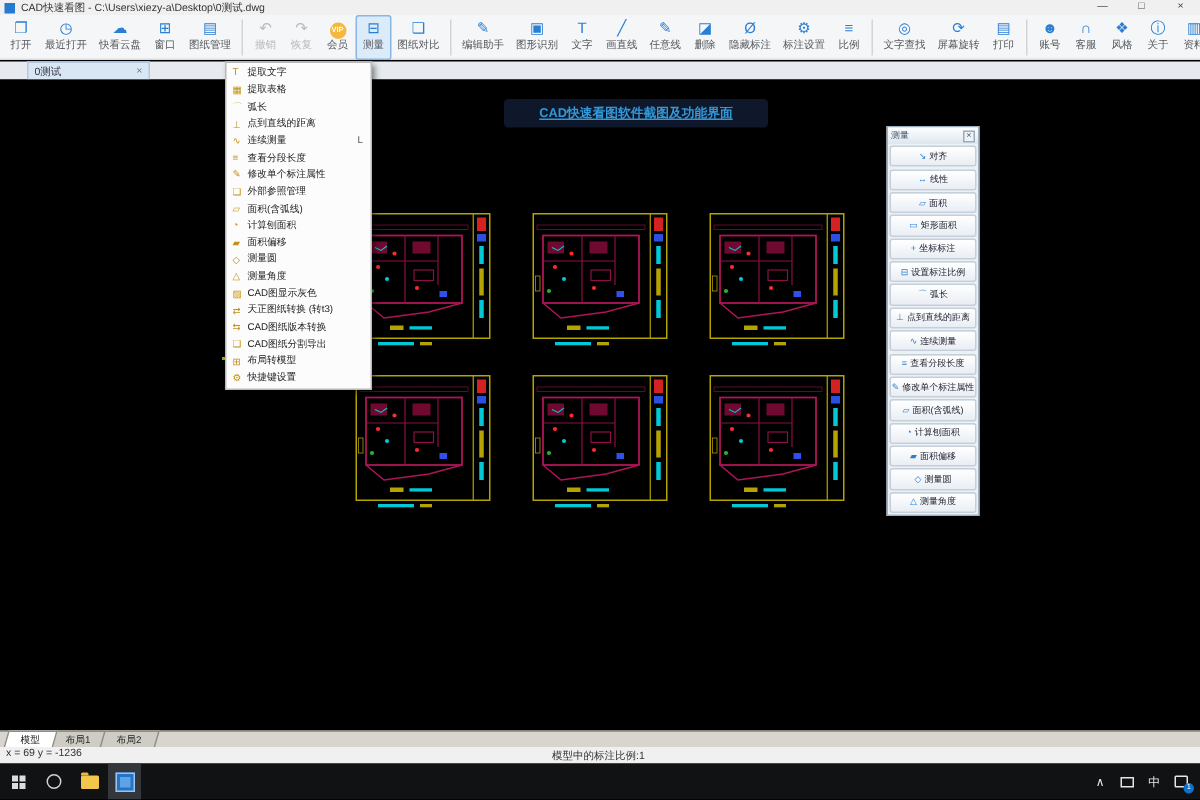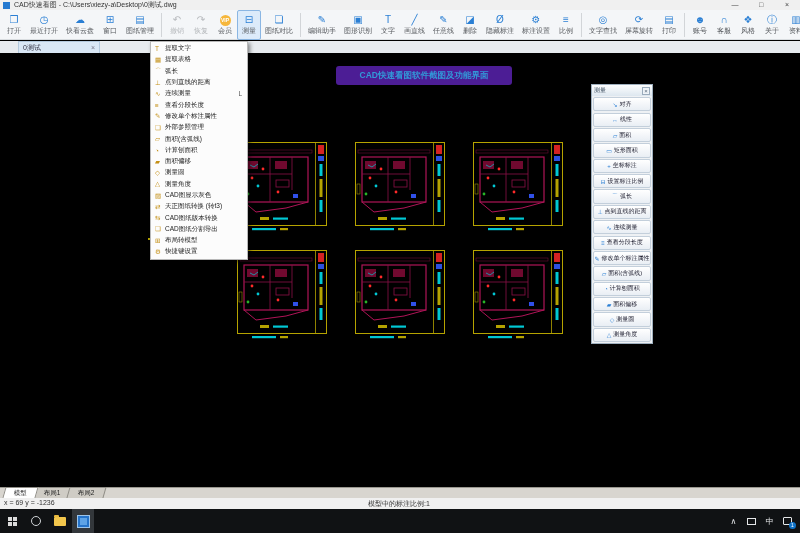--- a/index.html
+++ b/index.html
@@ -25,23 +25,23 @@
   .tb-label{font-size:7px;line-height:9px;color:#55585c;white-space:nowrap;}
   .tb-item.disabled .tb-glyph,.tb-item.disabled .tb-label{color:#b7babd;}
   
   .doctabs{position:absolute;left:0;top:41px;width:800px;height:12px;background:#e7ebef;}
   .doctab{position:absolute;left:18px;top:0;width:82px;height:12px;background:#d9e7f5;
           border:1px solid #b4c9dd;border-bottom:none;display:flex;align-items:center;
           font-size:7px;color:#334;padding:0 4px;box-sizing:border-box;}
   .doctab-close{margin-left:auto;color:#778;font-size:7px;}
   
   .canvas{position:absolute;left:0;top:53px;width:800px;height:434px;background:#000;overflow:hidden;}
-  .watermark{position:absolute;left:336px;top:13px;width:176px;height:19px;background:#4c1d95;
+  .watermark{position:absolute;left:336px;top:13px;width:176px;height:19px;background:#0f172a;
              border-radius:3px;display:flex;align-items:center;justify-content:center;
-             font-size:8.5px;font-weight:bold;color:#3298d8;}
+             font-size:8.5px;font-weight:bold;color:#3298d8;text-decoration:underline;}
   .viewport{position:absolute;}
   .stray-dash{position:absolute;background:#b5a300;}
   
   .menu{position:absolute;left:150px;top:41px;width:98px;background:#fcfcfc;border:1px solid #b8b8b8;
         box-shadow:2px 2px 4px rgba(0,0,0,.45);padding:1px 0;z-index:30;box-sizing:border-box;}
   .menu-row{display:flex;align-items:center;height:11.3px;padding:0 5px 0 4px;font-size:6.5px;color:#222;white-space:nowrap;}
   .menu-glyph{width:10px;flex:0 0 auto;color:#c49016;font-size:6.5px;}
   .menu-shortcut{margin-left:auto;color:#555;padding-left:4px;}
   
   .panel{position:absolute;left:591px;top:84px;width:62px;background:#eef1f4;border:1px solid #9fb0bf;

